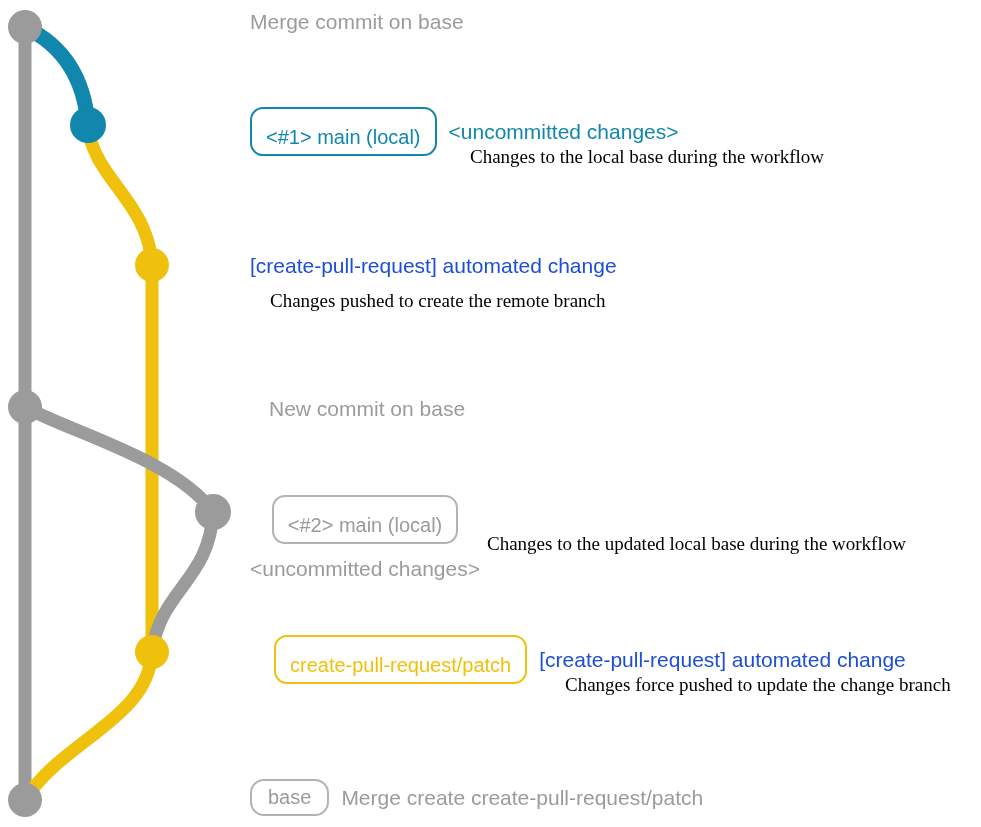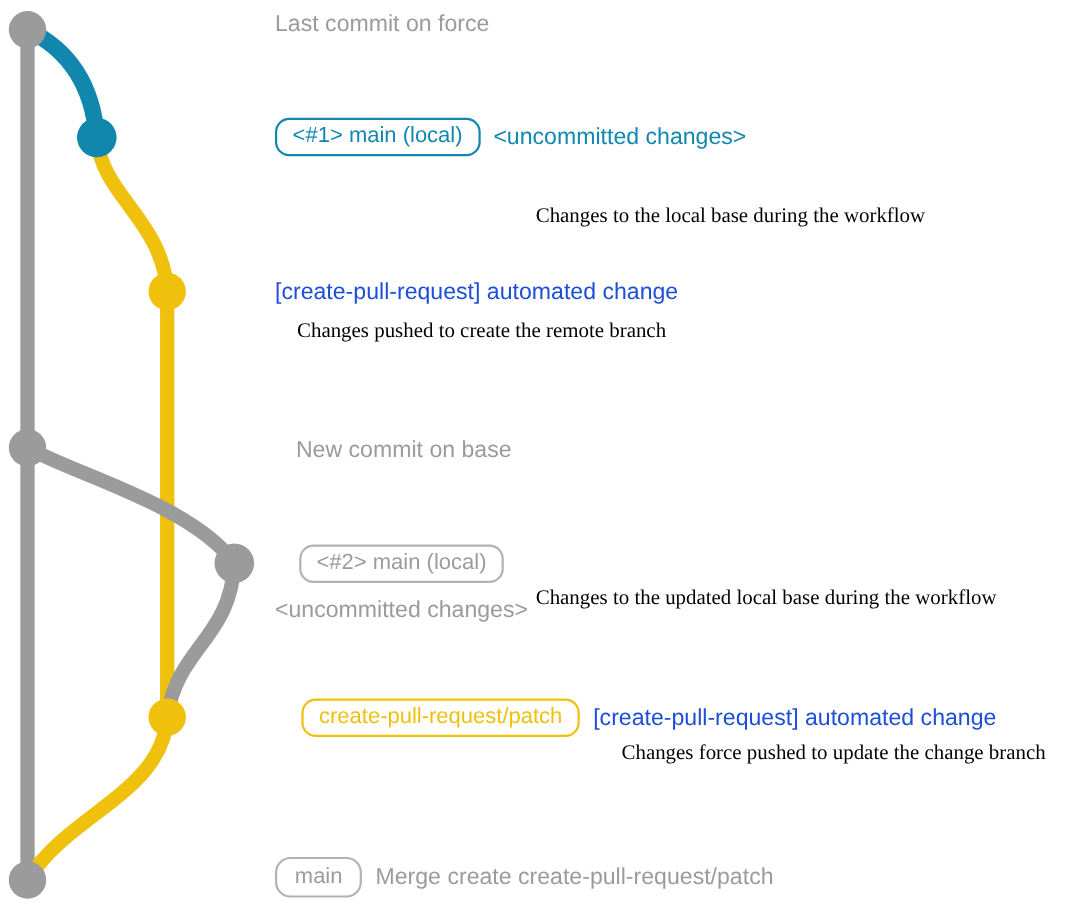--- a/index.html
+++ b/index.html
@@ -51,42 +51,42 @@
     display: flex;
     align-items: center;
     gap: 12px;
     white-space: nowrap;
   }
 
   .pill {
     display: inline-block;
     border-radius: 13px;
     border: 2px solid;
-    padding: 2px 14px 5px;
+    padding: 16px 14px 5px;
     font-family: "Liberation Sans", sans-serif;
     font-size: 20px;
     line-height: 24px;
     white-space: nowrap;
     background: #ffffff;
     box-sizing: border-box;
   }
   .pill.teal   { border-color: #1187ae; color: #1187ae; }
   .pill.gray   { border-color: #b3b3b3; color: #9b9b9b; }
   .pill.yellow { border-color: #efc00c; color: #efc00c; margin-left: 24px; }
 
   .pill.small {
     font-size: 20px;
     padding: 4px 16px 5px;
     border-radius: 14px;
   }
 
   
   #row-last-commit    { top: 9px;   }
   #row-local-1        { top: 107px; }
-  #row-local-1-desc   { top: 145px; left: 487px; margin-top: 40px; }
+  #row-local-1-desc   { top: 145px; left: 470px; }
   #row-automated-1    { top: 253px; }
   #row-automated-1-desc { top: 289px; left: 270px; }
   #row-new-commit     { top: 396px; margin-left: 19px; }
   #row-local-2        { top: 495px; flex-direction: column; }
   #row-local-2-desc   { top: 532px; left: 487px; }
   #row-automated-2    { top: 635px; }
   #row-automated-2-desc { top: 673px; left: 565px; }
   #row-merge          { top: 779px; }
 </style>
 </head>
@@ -109,21 +109,21 @@
   <circle cx="25" cy="27" r="17" fill="#9b9b9b"></circle>
   <circle cx="88" cy="125" r="18" fill="#1187ae"></circle>
   <circle cx="152" cy="265" r="17" fill="#efc00c"></circle>
   <circle cx="25" cy="407" r="17" fill="#9b9b9b"></circle>
   <circle cx="213" cy="512" r="18" fill="#9b9b9b"></circle>
   <circle cx="152" cy="652" r="17" fill="#efc00c"></circle>
   <circle cx="25" cy="800" r="17" fill="#9b9b9b"></circle>
 </svg>
 
 <div class="row" id="row-last-commit">
-  <div class="commit-title gray">Last commit on force</div>
+  <div class="commit-title gray">Merge commit on base</div>
 </div>
 
 <div class="row label-line" id="row-local-1">
   <span class="pill teal">&lt;#1&gt; main (local)</span>
   <span class="commit-title teal">&lt;uncommitted changes&gt;</span>
 </div>
 <div class="row commit-desc" id="row-local-1-desc">Changes to the local base during the workflow</div>
 
 <div class="row label-line" id="row-automated-1">
   <span class="commit-title yellow">[create-pull-request] automated change</span>
@@ -140,15 +140,15 @@
 </div>
 <div class="row commit-desc" id="row-local-2-desc">Changes to the updated local base during the workflow</div>
 
 <div class="row label-line" id="row-automated-2">
   <span class="pill yellow">create-pull-request/patch</span>
   <span class="commit-title yellow">[create-pull-request] automated change</span>
 </div>
 <div class="row commit-desc" id="row-automated-2-desc">Changes force pushed to update the change branch</div>
 
 <div class="row label-line" id="row-merge">
-  <span class="pill gray small">main</span>
+  <span class="pill gray small">base</span>
   <span class="commit-title gray">Merge create create-pull-request/patch</span>
 </div>
 
 </body></html>

